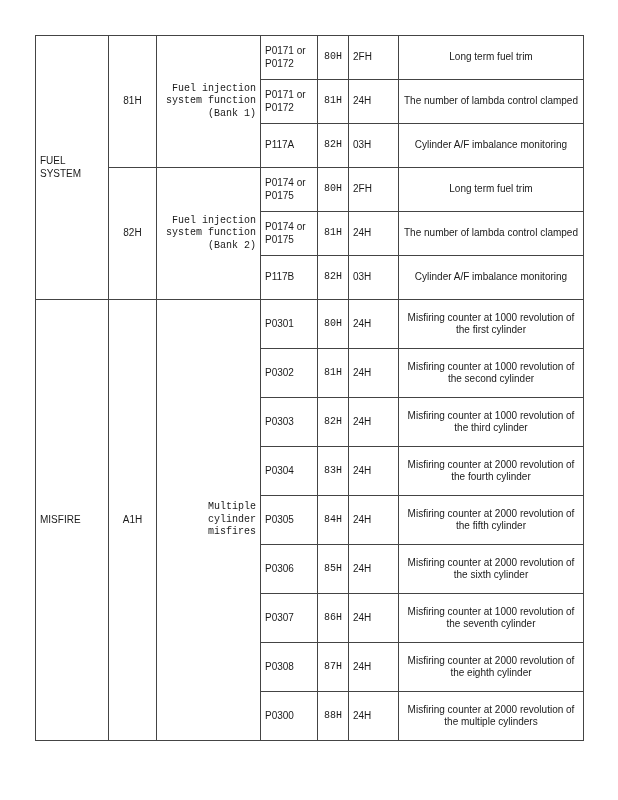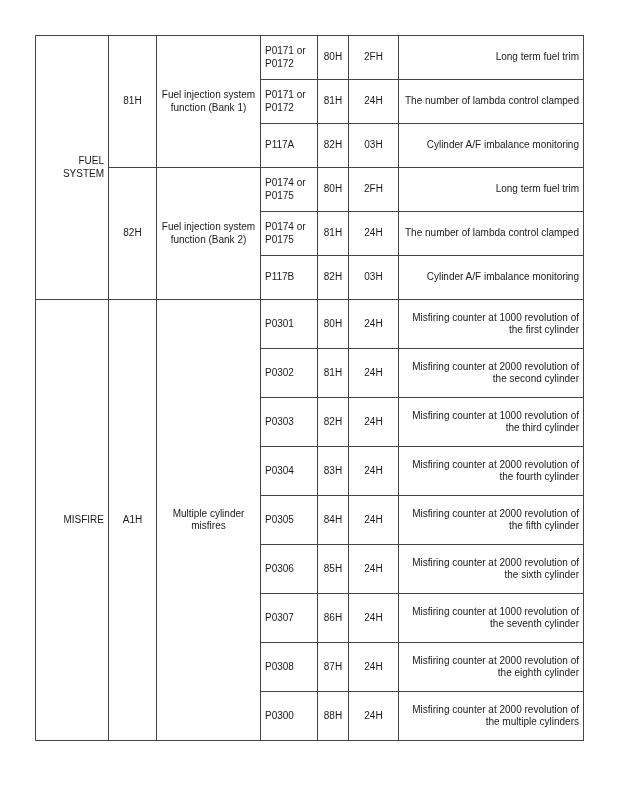--- a/index.html
+++ b/index.html
@@ -35,27 +35,27 @@
     word-wrap: break-word;
   }
   col.c-system { width: 73px; }
   col.c-code   { width: 48px; }
   col.c-gdesc  { width: 104px; }
   col.c-dtc    { width: 57px; }
   col.c-addr   { width: 31px; }
   col.c-id     { width: 50px; }
   col.c-desc   { width: 185px; }
 
-  td.col-system { text-align: right; }
+  td.col-system { text-align: left; }
   td.col-code   { text-align: center; }
-  td.col-gdesc  { text-align: center; }
+  td.col-gdesc  { text-align: right; font-family: Liberation Mono, monospace; }
   td.col-dtc    { text-align: left; }
-  td.col-addr   { text-align: center; }
-  td.col-id     { text-align: center; }
-  td.col-desc   { text-align: right; }
+  td.col-addr   { text-align: center; font-family: Liberation Mono, monospace; }
+  td.col-id     { text-align: left; }
+  td.col-desc   { text-align: center; }
 
   tr.sec-0 { height: 44px; }
   tr.sec-1 { height: 49px; }
 </style>
 </head>
 <body>
 
 <div class="page">
   <table class="dtc">
     <colgroup>
@@ -115,21 +115,21 @@
           <td class="col-gdesc" rowspan="9">Multiple cylinder misfires</td>
           <td class="col-dtc">P0301</td>
           <td class="col-addr">80H</td>
           <td class="col-id">24H</td>
           <td class="col-desc">Misfiring counter at 1000 revolution of the first cylinder</td>
         </tr>
         <tr class="sec-1">
           <td class="col-dtc">P0302</td>
           <td class="col-addr">81H</td>
           <td class="col-id">24H</td>
-          <td class="col-desc">Misfiring counter at 2000 revolution of the second cylinder</td>
+          <td class="col-desc">Misfiring counter at 1000 revolution of the second cylinder</td>
         </tr>
         <tr class="sec-1">
           <td class="col-dtc">P0303</td>
           <td class="col-addr">82H</td>
           <td class="col-id">24H</td>
           <td class="col-desc">Misfiring counter at 1000 revolution of the third cylinder</td>
         </tr>
         <tr class="sec-1">
           <td class="col-dtc">P0304</td>
           <td class="col-addr">83H</td>

